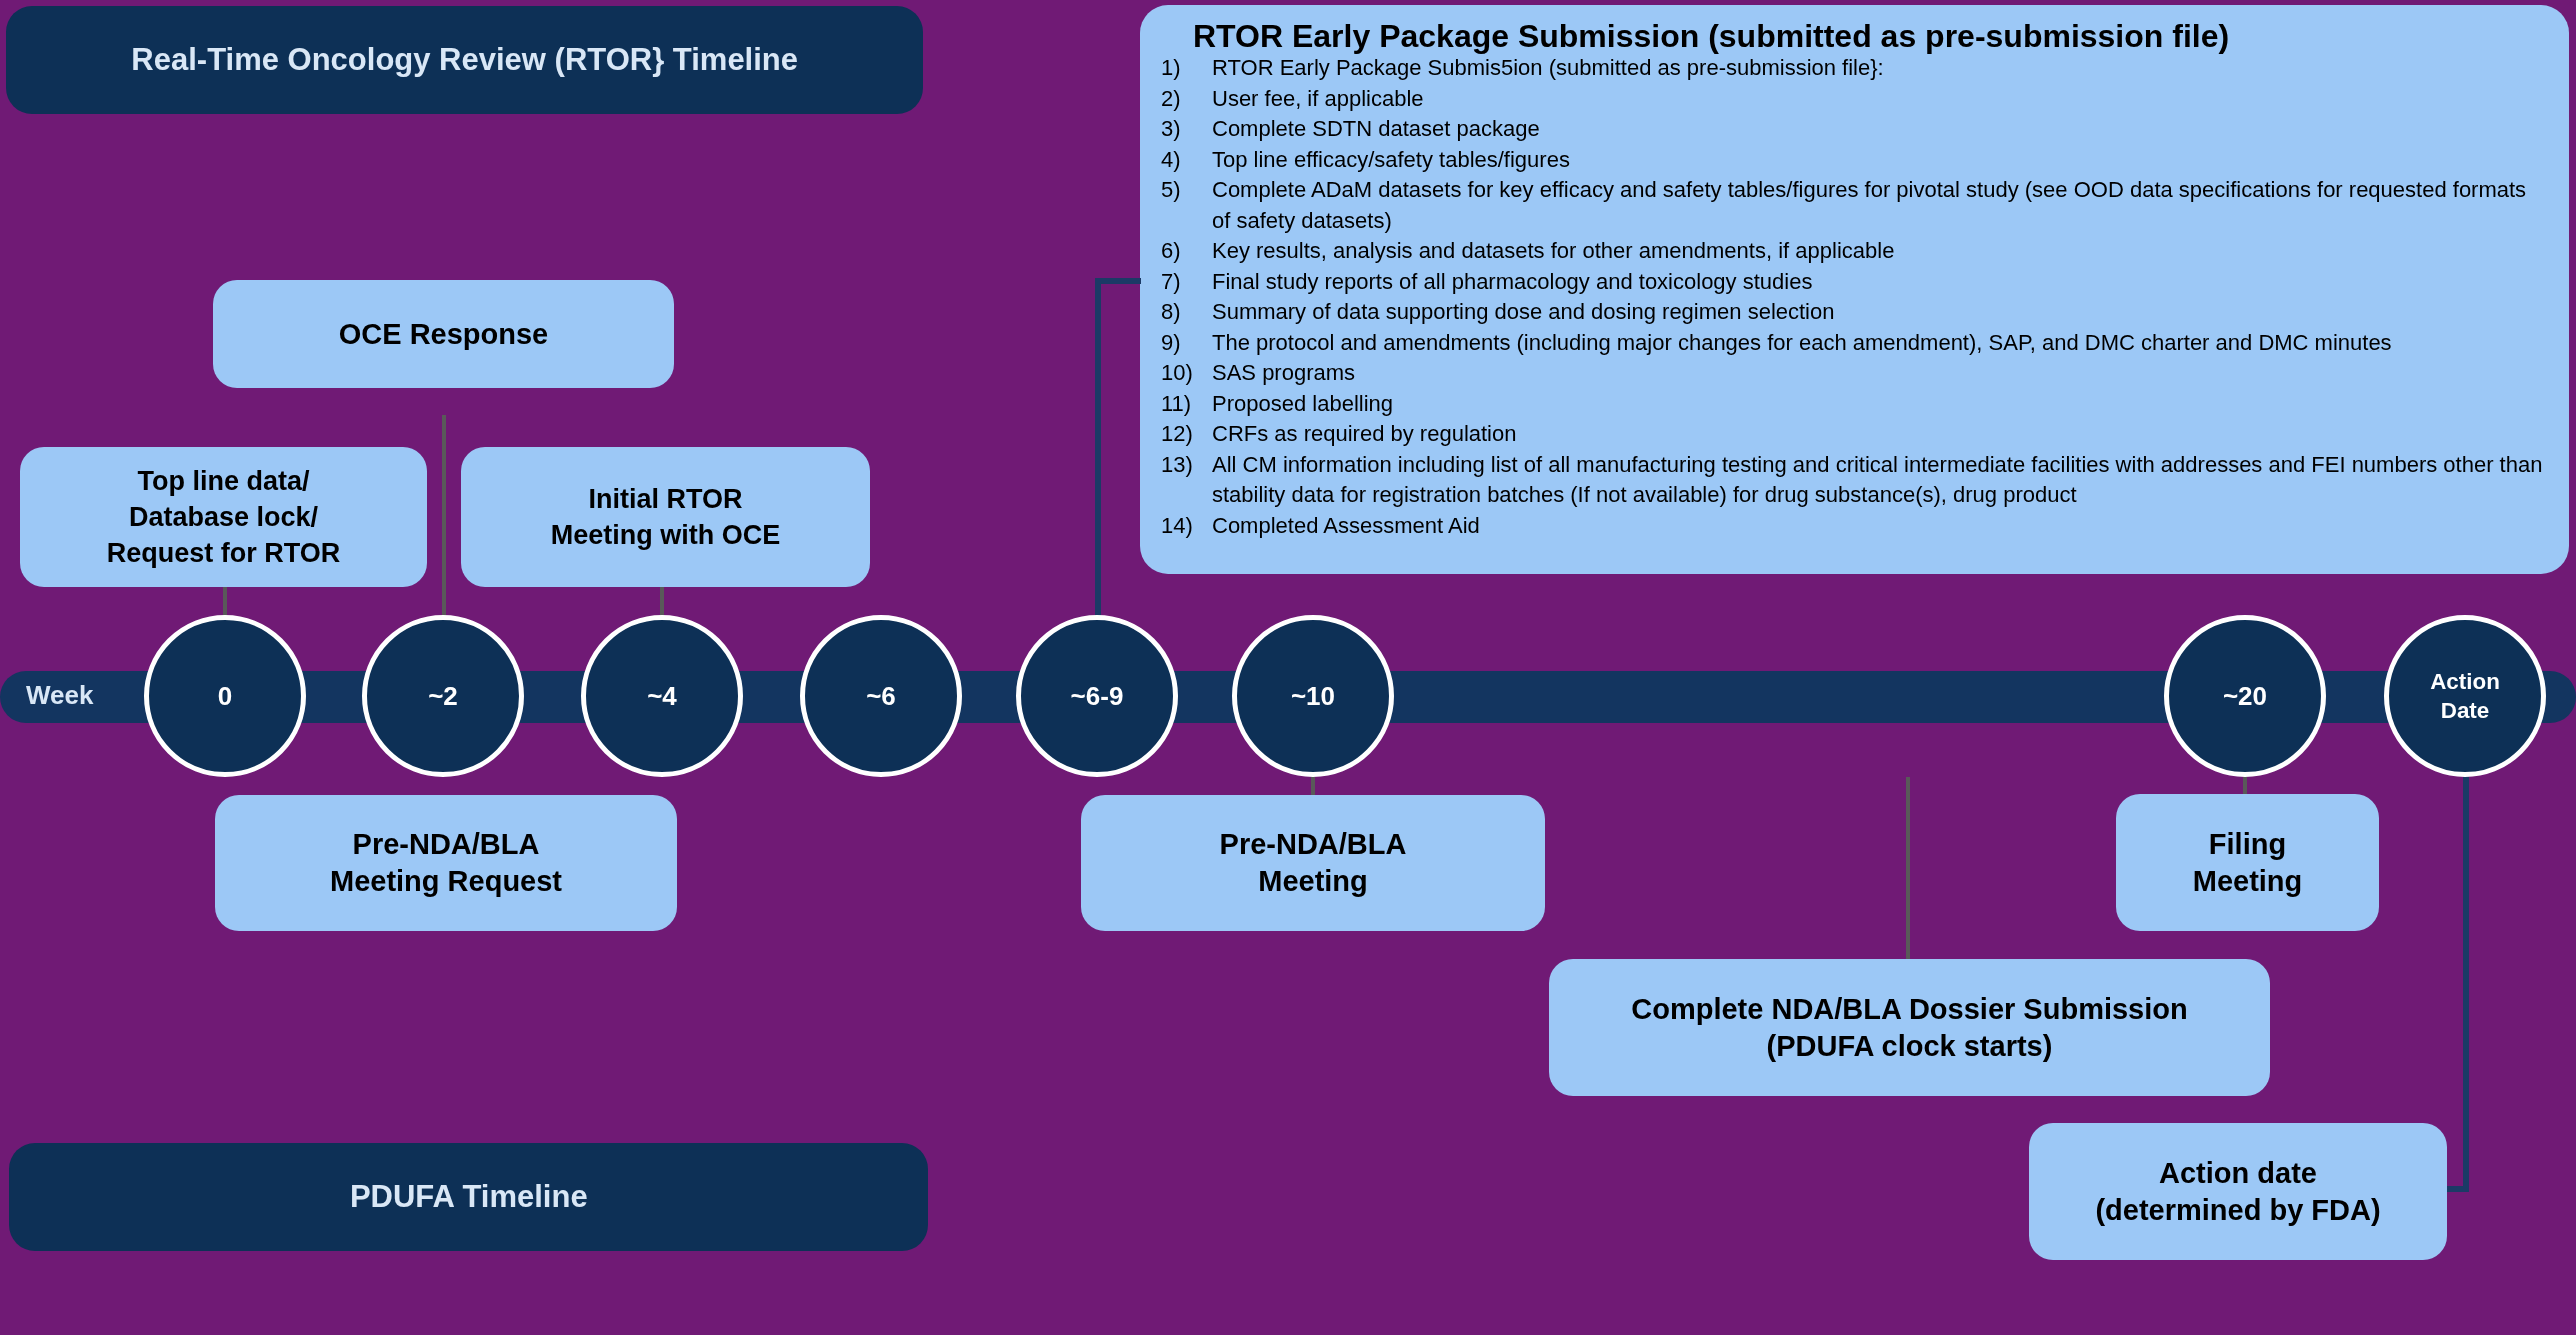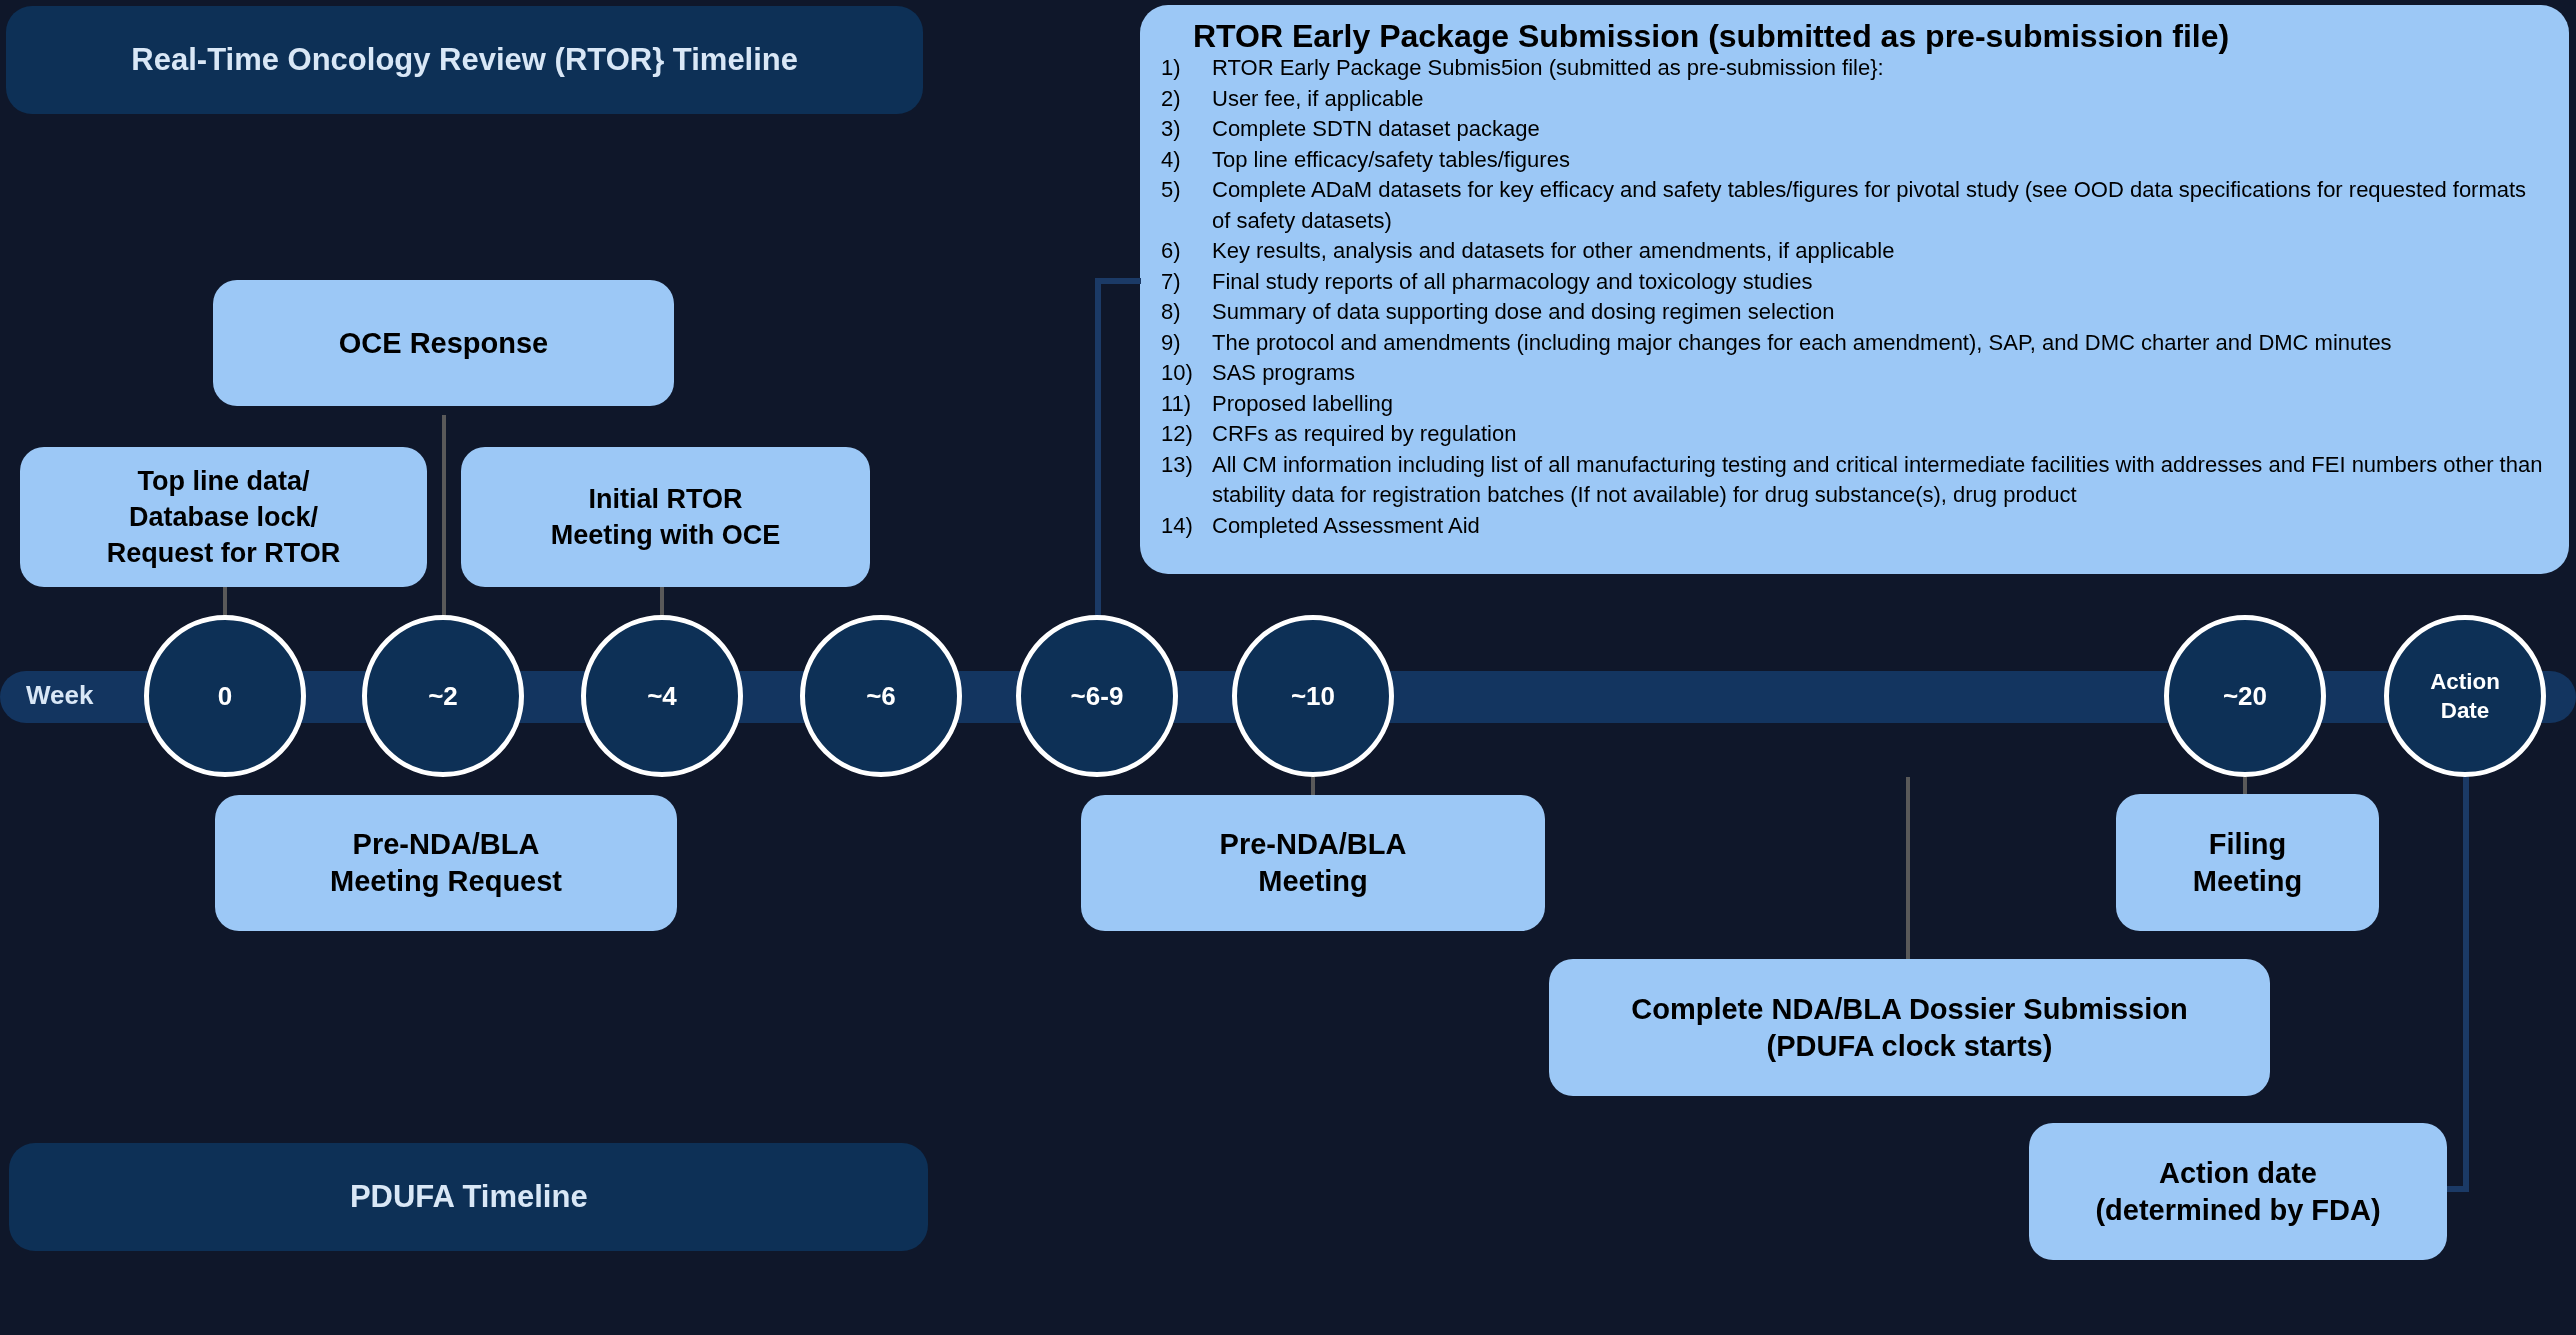--- a/index.html
+++ b/index.html
@@ -1,20 +1,20 @@
 <!DOCTYPE html>
 <html style="font-size:10px"><head>
 <meta charset="utf-8">
 <style>
   html, body { margin: 0; padding: 0; background: #000; }
   .stage {
     position: relative;
     width: 2576px;
     height: 1336px;
-    background: #0f172a;
+    background: #701a75;
     overflow: hidden;
     font-family: "Liberation Sans", sans-serif;
   }
   .navy-box {
     position: absolute;
     background: #0d3056;
     border-radius: 26px;
     display: flex;
     align-items: center;
     justify-content: center;
@@ -153,21 +153,21 @@
           <span class="num">13)</span>
           <span class="txt">All CM information including list of all manufacturing testing and critical intermediate facilities with addresses and FEI numbers other than stability data for registration batches (If not available) for drug substance(s), drug product</span>
         </div>
       <div class="early-item">
           <span class="num">14)</span>
           <span class="txt">Completed Assessment Aid</span>
         </div>
     </div>
   </div>
 
-  <div class="blue-box" style="left:213px; top:280px; width:461px; height:126px;">
+  <div class="blue-box" style="left:213px; top:280px; width:461px; height:108px;">
     <span>OCE Response</span>
   </div>
   <div class="blue-box" style="left:20px; top:447px; width:407px; height:140px; font-size:27px; line-height:36px;align-items:center;">
     <span>Top line data/
 Database lock/
 Request for RTOR</span>
   </div>
   <div class="blue-box" style="left:461px; top:447px; width:409px; height:140px; font-size:27px; line-height:36px;">
     <span>Initial RTOR
 Meeting with OCE</span>

